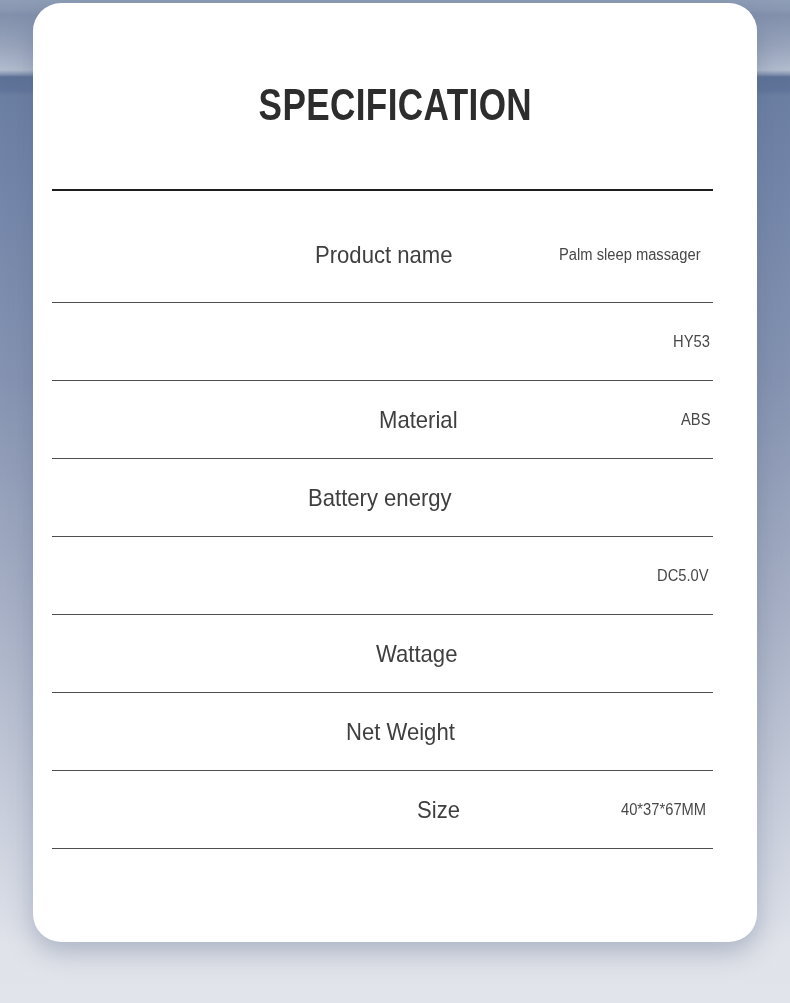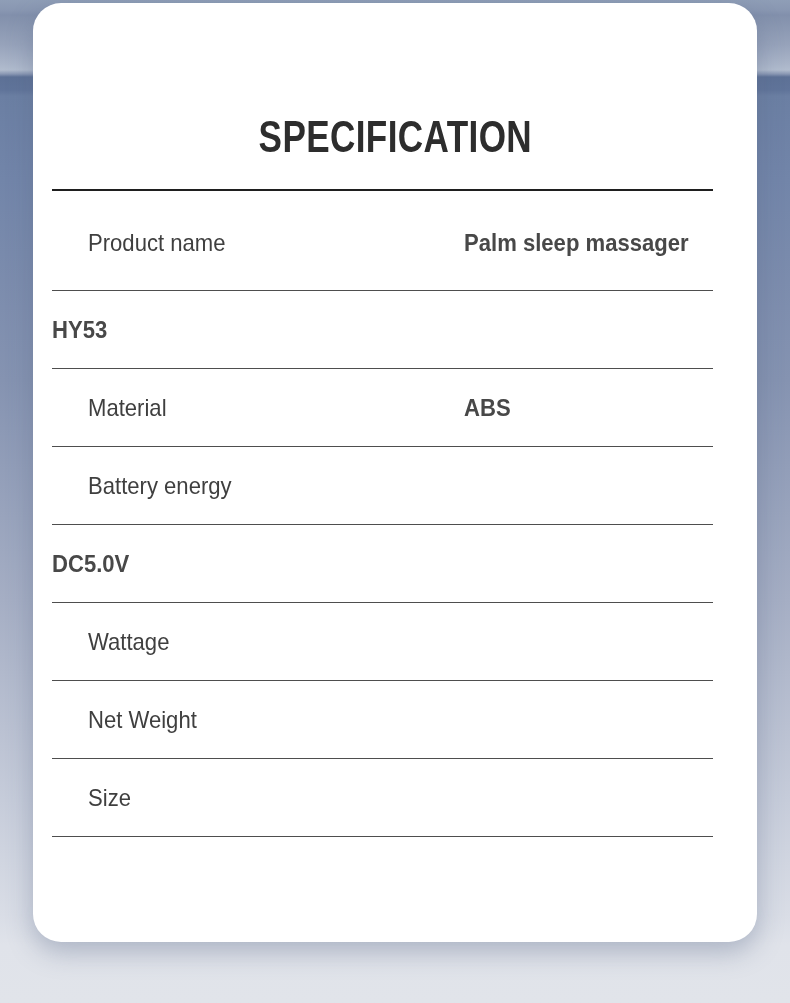--- a/index.html
+++ b/index.html
@@ -36,54 +36,53 @@
     border-radius: 28px;
     box-shadow: 0 10px 26px rgba(88, 102, 133, 0.38);
   }
   .card-title {
     position: absolute; left: 0; top: 76px; width: 724px;
     text-align: center;
     font-size: 45px; font-weight: 700;
     color: #2d2d2d;
     letter-spacing: 0.5px;
     white-space: nowrap;
-    margin-top: 32px;
   }
   .card-title .squeeze {
     display: inline-block;
     transform: scaleX(0.78);
     transform-origin: center;
   }
   .title-rule {
     position: absolute; left: 19px; top: 186px;
     width: 661px; height: 0;
     border-top: 2.5px solid #1f1f1f;
   }
   .spec-table {
-    position: absolute; left: 19px; top: 192px;
+    position: absolute; left: 19px; top: 204px;
     width: 661px;
+    text-align: right;
   }
   .spec-row {
     display: flex; align-items: center;
     height: 77px;
     border-bottom: 1.6px solid #4e4e4e;
   }
   .spec-row:first-child { height: 95px; }
   .spec-label {
     flex: 0 0 412px;
     padding-left: 36px;
     box-sizing: border-box;
     font-size: 24px; color: #3f3f3f;
     white-space: nowrap;
   }
   .spec-value {
     flex: 1 1 auto;
-    font-size: 24px; color: #484848;
+    font-size: 16px; color: #484848;
     white-space: nowrap;
-    font-weight: bold;
   }
   .cond {
     display: inline-block;
     transform: scaleX(0.92);
     transform-origin: left center;
   }
 </style>
 </head>
 <body>
 
@@ -141,15 +140,18 @@
   <div class="spec-row">
     <div class="spec-label">
       <span class="cond">Net Weight</span>
     </div>
   </div>
 
   <div class="spec-row">
     <div class="spec-label">
       <span class="cond">Size</span>
     </div>
+    <div class="spec-value">
+      <span class="cond">40*37*67MM</span>
+    </div>
   </div>
 </div>
 </div>
 
 </body></html>

